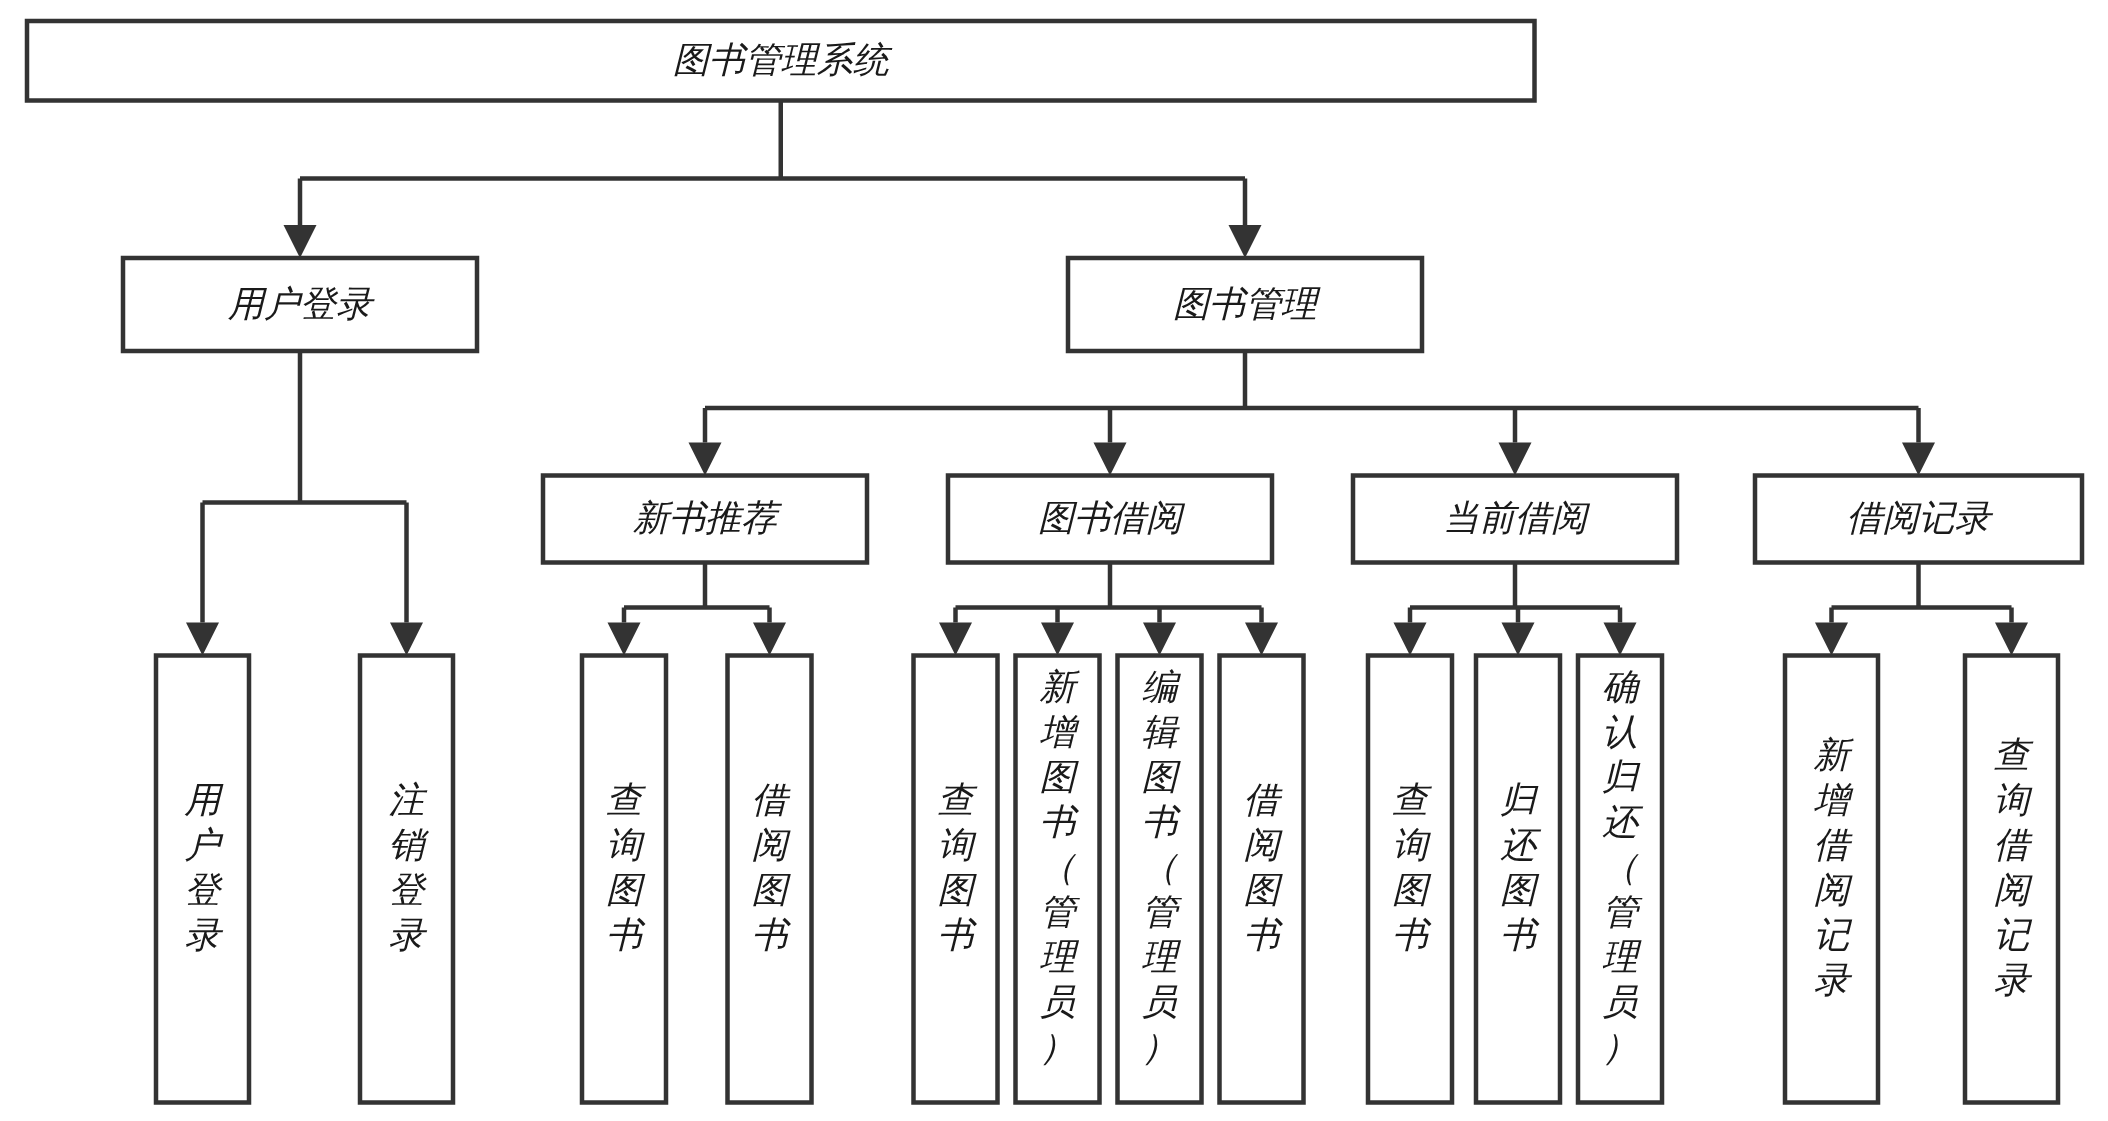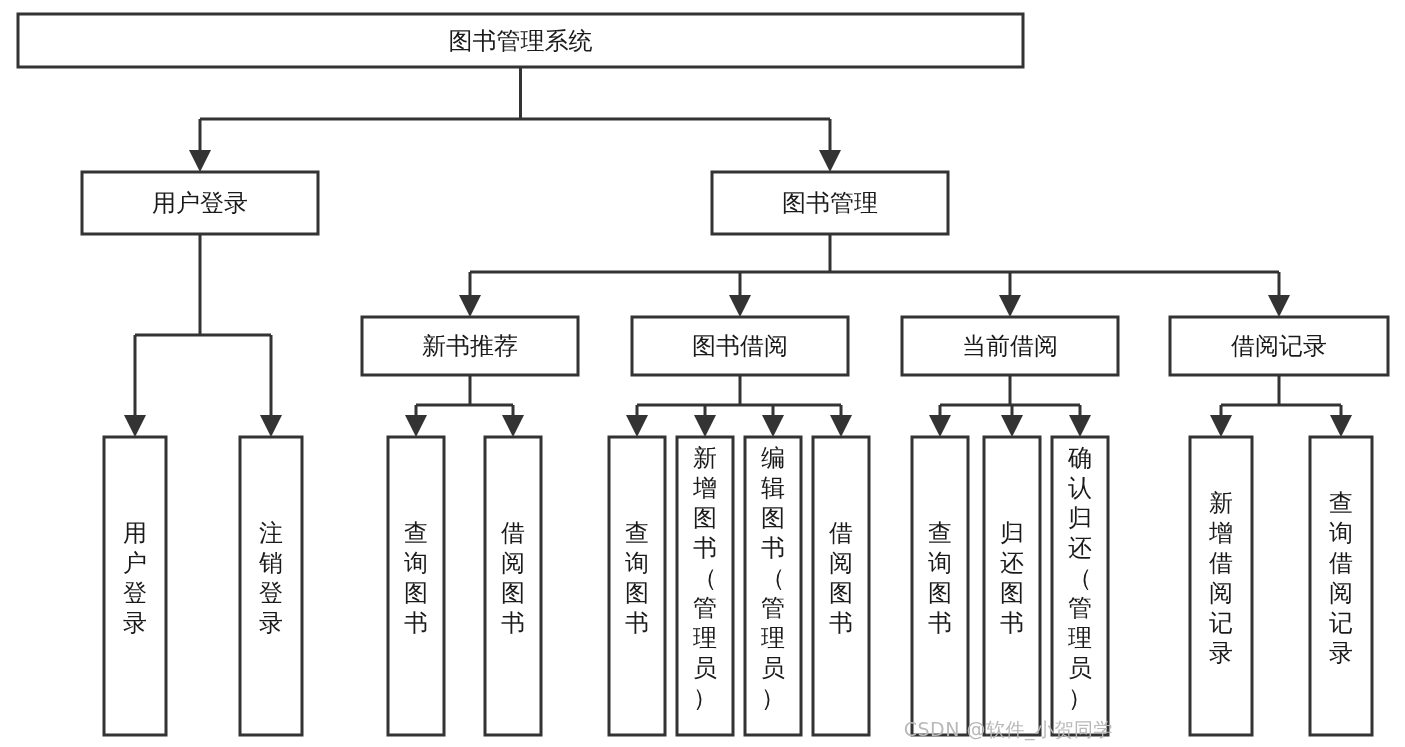--- a/index.html
+++ b/index.html
@@ -11,20 +11,21 @@
     width: 1405px;
     height: 747px;
     font-family: "DejaVu Sans", "Liberation Sans", sans-serif;
     overflow: hidden;
     position: relative;
   }
   #diagram-root {
     position: relative;
     width: 1121px;
     height: 747px;
+    font-style: italic;
   }
   svg.diagram-canvas {
     position: absolute;
     left: 0;
     top: 0;
     width: 1405px;
     height: 747px;
     display: block;
   }
   .node-box {
@@ -206,15 +207,14 @@
           <text x="1221" y="0" class="node-label-vertical"><tspan x="1221" y="511">新</tspan><tspan x="1221" y="541">增</tspan><tspan x="1221" y="571">借</tspan><tspan x="1221" y="601">阅</tspan><tspan x="1221" y="631">记</tspan><tspan x="1221" y="661">录</tspan></text>
         </g>
         <g>
           <rect x="1310" y="437" width="62" height="298" class="node-box"></rect>
           <text x="1341" y="0" class="node-label-vertical"><tspan x="1341" y="511">查</tspan><tspan x="1341" y="541">询</tspan><tspan x="1341" y="571">借</tspan><tspan x="1341" y="601">阅</tspan><tspan x="1341" y="631">记</tspan><tspan x="1341" y="661">录</tspan></text>
         </g>
       </g>
 
   </svg>
 
-  <div class="watermark-text">CSDN @软件_小贺同学</div>
 
 </div>
 
 </body></html>

